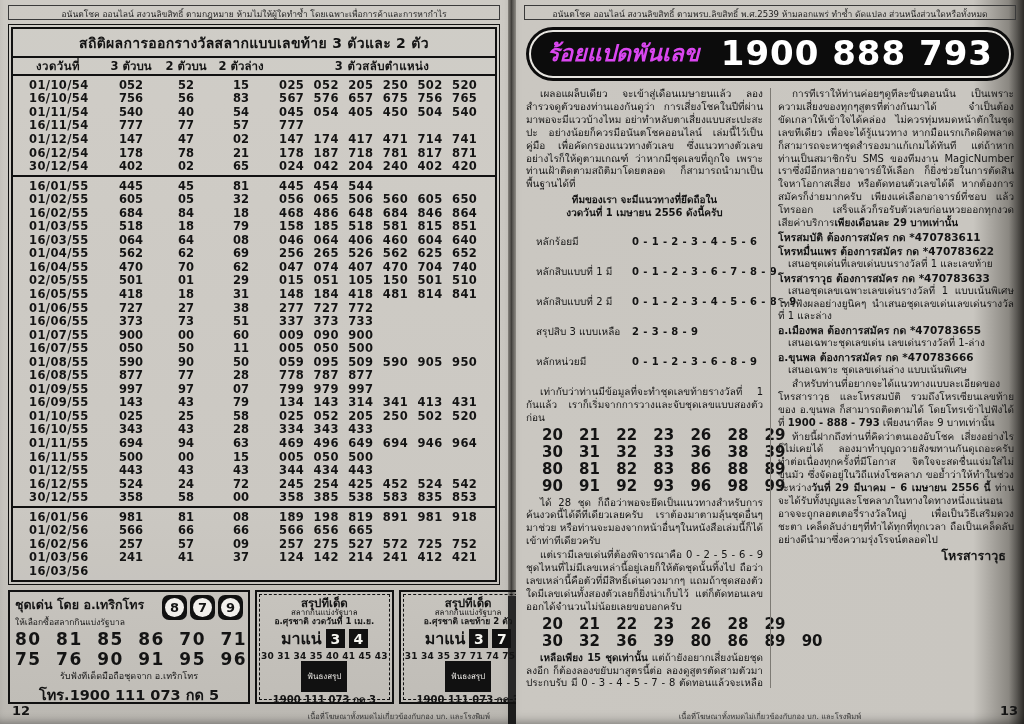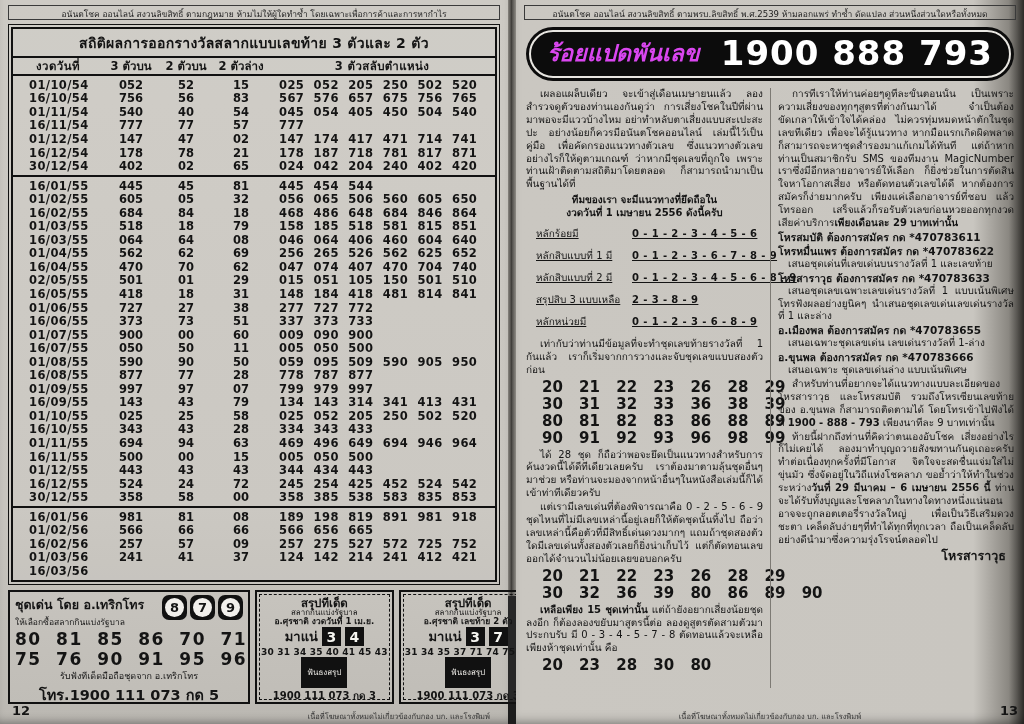--- a/index.html
+++ b/index.html
@@ -52,21 +52,21 @@
   .trick-nums { font-weight:bold; font-size:17px; text-align:left; letter-spacing:1.5px; word-spacing:7px; line-height:1.2; white-space:nowrap; }
   .trick-listen { font-size:9px; text-align:center; white-space:nowrap; }
   .trick-phone { font-weight:bold; font-size:14.5px; text-align:center; white-space:nowrap; }
 
   .tip-box { flex:1; border:2px solid #111; padding:2px; background:rgba(255,255,255,.05); }
   .tip-inner { border:1px dashed #111; height:100%; display:flex; flex-direction:column; align-items:center; justify-content:space-between; padding:2px 1px; }
   .tip-title { font-weight:bold; font-size:11.5px; line-height:1.05; }
   .tip-sub { font-size:8px; line-height:1.05; }
   .tip-author { font-size:8.5px; font-weight:bold; line-height:1.1; white-space:nowrap; }
   .sure-row { display:flex; align-items:center; gap:4px; }
-  .sure-label { font-weight:bold; font-size:13px; }
+  .sure-label { font-weight:bold; font-size:16px; }
   .sq { width:19px; height:19px; background:#111; color:#f5f5f0; font-weight:bold; font-size:14px; display:flex; align-items:center; justify-content:center; }
   .tip-nums { font-weight:bold; font-size:9px; letter-spacing:.2px; white-space:nowrap; }
   .tip-chip { background:#111; color:#f3f1ec; font-size:8px; padding:10px 6px; line-height:11px; }
   .tip-phone { font-weight:bold; font-size:10px; white-space:nowrap; }
 
   .pageno { position:absolute; bottom:6px; font-weight:bold; font-size:13px; }
   .page.left .pageno { left:12px; }
   .page.right .pageno { right:6px; }
   .footer-note { position:absolute; bottom:2px; font-size:7.5px; color:#333; white-space:nowrap; }
   .page.left .footer-note { right:18px; }
@@ -78,21 +78,21 @@
   .banner-title { color:#d946ef; font-style:italic; font-weight:bold; font-size:23px; white-space:nowrap; }
   .banner-phone { color:#ffffff; font-weight:bold; font-size:34px; letter-spacing:1px; white-space:nowrap; }
 
   .cols { display:flex; margin:7px 10px 0; height:600px; overflow:hidden; }
   .col { width:50%; font-size:10px; line-height:12.9px; text-align:justify; }
   .colL { padding-right:7px; }
   .colR { padding-left:7px; border-left:1px solid #7d7a74; }
 
   .rp-p { margin-bottom:1px; text-indent:14px; }
   .rp-center { text-align:center; font-weight:bold; margin:2px 0; line-height:13px; }
-  .rp-digits { display:flex; margin:9px 0;text-decoration:underline; }
+  .rp-digits { display:flex; margin:17px 0; }
   .dg-label { width:106px; padding-left:10px; flex:none; }
   .dg-val { font-weight:bold; letter-spacing:.4px; white-space:nowrap; }
   .rp-grid { font-weight:bold; font-size:15px; padding-left:16px; line-height:17px; word-spacing:11px; margin:2px 0; text-align:left; white-space:nowrap; }
   .rp-entry { margin:1px 0; }
   .entry-head { font-weight:bold; font-size:10.5px; white-space:nowrap; }
   .entry-desc { text-indent:10px; }
   .rp-sig { text-align:right; font-weight:bold; font-size:12.5px; margin-top:3px; padding-right:8px; }
   .rp-p strong, .entry-head strong { font-weight:bold; }
 </style>
 </head>
@@ -146,21 +146,21 @@
                 <span class="c-perm">777</span>
               </div>
               <div class="trow">
                 <span class="c-date">01/12/54</span>
                 <span class="c-3top">147</span>
                 <span class="c-2top">47</span>
                 <span class="c-2bot">02</span>
                 <span class="c-perm">147 174 417 471 714 741</span>
               </div>
               <div class="trow">
-                <span class="c-date">16/12/54</span>
+                <span class="c-date">06/12/54</span>
                 <span class="c-3top">178</span>
                 <span class="c-2top">78</span>
                 <span class="c-2bot">21</span>
                 <span class="c-perm">178 187 718 781 817 871</span>
               </div>
               <div class="trow">
                 <span class="c-date">30/12/54</span>
                 <span class="c-3top">402</span>
                 <span class="c-2top">02</span>
                 <span class="c-2bot">65</span>

